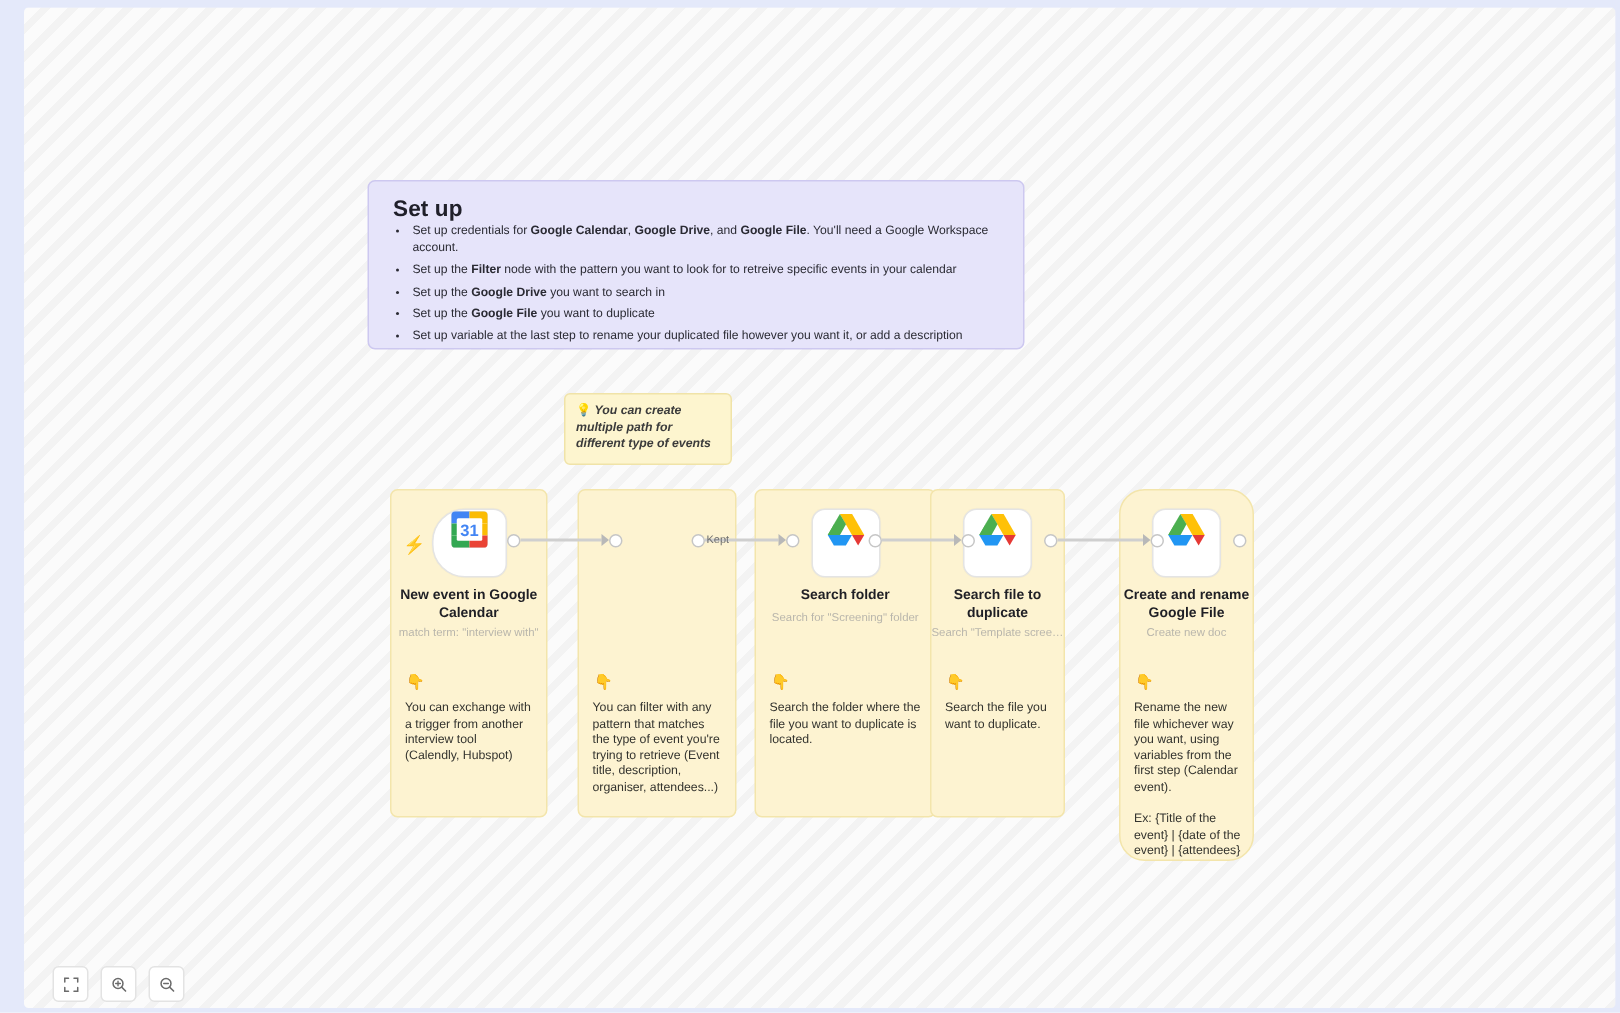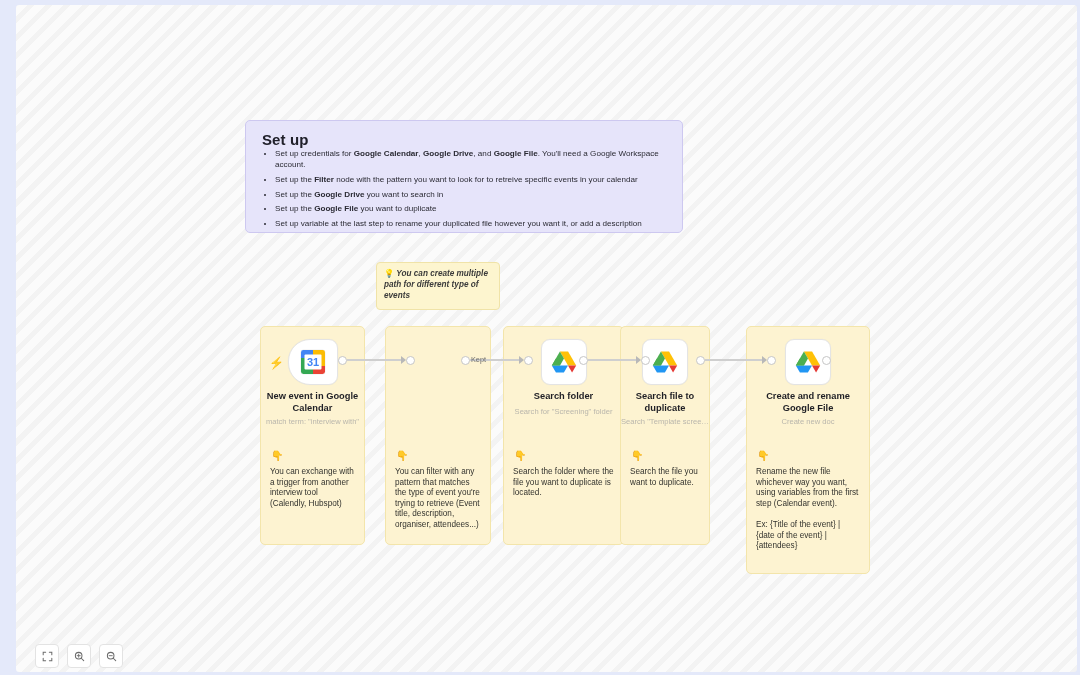--- a/index.html
+++ b/index.html
@@ -41,21 +41,21 @@
     margin:0 0 0 2px;letter-spacing:.1px;
   }
   .setup-list{margin:0;padding:0 0 0 15px;list-style:disc;}
   .setup-list li{
     font-size:8.1px;color:#2a2a33;line-height:11.2px;margin-bottom:3.5px;
   }
   .setup-list li b{font-weight:bold;}
 
   
   .tip-note{
-    position:absolute;left:360px;top:257px;width:124px;height:48px;
+    position:absolute;left:360px;top:257px;width:112px;height:48px;
     background:#fdf5cf;border:1px solid #f0e3a8;border-radius:4px;
     box-sizing:border-box;padding:5px 6px 2px 7px;overflow:hidden;
   }
   .tip-note .tip-text{
     font-size:8.2px;line-height:11px;font-weight:bold;font-style:italic;
     color:#3b3b3b;
   }
   .bulb{font-style:normal;}
 
   
@@ -76,21 +76,21 @@
   }
 
   
   .node-wrap{
     position:absolute;left:0;right:0;top:12px;height:104px;
   }
   .node-box{
     position:absolute;left:50%;top:0;transform:translateX(-50%);
     width:44px;height:44px;background:#ffffff;
     border:1px solid #e4e4e4;border-radius:9px;
-    display:flex;align-items:center;justify-content:center;
+    display:flex;justify-content:center;
     box-shadow:0 0 0 .5px rgba(0,0,0,.02);
   }
   .node-box.trigger{
     border-top-left-radius:22px;border-bottom-left-radius:22px;
     width:48px;
   }
   .node-title{
     position:absolute;left:2px;right:2px;top:52px;
     text-align:center;font-size:9.3px;font-weight:bold;color:#1f1f25;
     line-height:11.6px;
@@ -215,21 +215,21 @@
     <path d="M18.3 16.9h8.8l-4.4 7.5-4.4-7.5z" fill="#E53935"></path>
     <path d="M9.6 1.8 5.2 9.3l4.4 7.6H0.9z" fill="#4CAF50"></path>
   </svg>
       </div>
       <div class="node-title">Search file to duplicate</div>
       <div class="node-sub" style="top:78px">Search "Template screening...</div>
     </div>
     <span class="sticky-hand">👇</span>
     <div class="sticky-body">Search the file you want to duplicate.</div>
   </div>
-        <div class="sticky" style="left: 730px; top: 321px; width: 124px; height: 248px;">
+        <div class="sticky" style="left: 730px; top: 321px; width: 90px; height: 248px; border-radius: 17px;">
     <div class="node-wrap">
 
       <div class="node-box">
         <svg width="26" height="26" viewBox="0 0 28 26">
     <path d="M9.6 1.8h8.8l8.7 15.1h-8.8z" fill="#FFC107"></path>
     <path d="M9.6 1.8 1 16.9l4.4 7.5 8.7-15.1z" fill="#1976D2" opacity="0"></path>
     <path d="M9.6 1.8 0.9 16.9h8.8L14 9.3z" fill="#4CAF50"></path>
     <path d="M0.9 16.9h17.4l-4.4 7.5H5.3z" fill="#2196F3"></path>
     <path d="M18.3 16.9h8.8l-4.4 7.5-4.4-7.5z" fill="#E53935"></path>
     <path d="M9.6 1.8 5.2 9.3l4.4 7.6H0.9z" fill="#4CAF50"></path>

